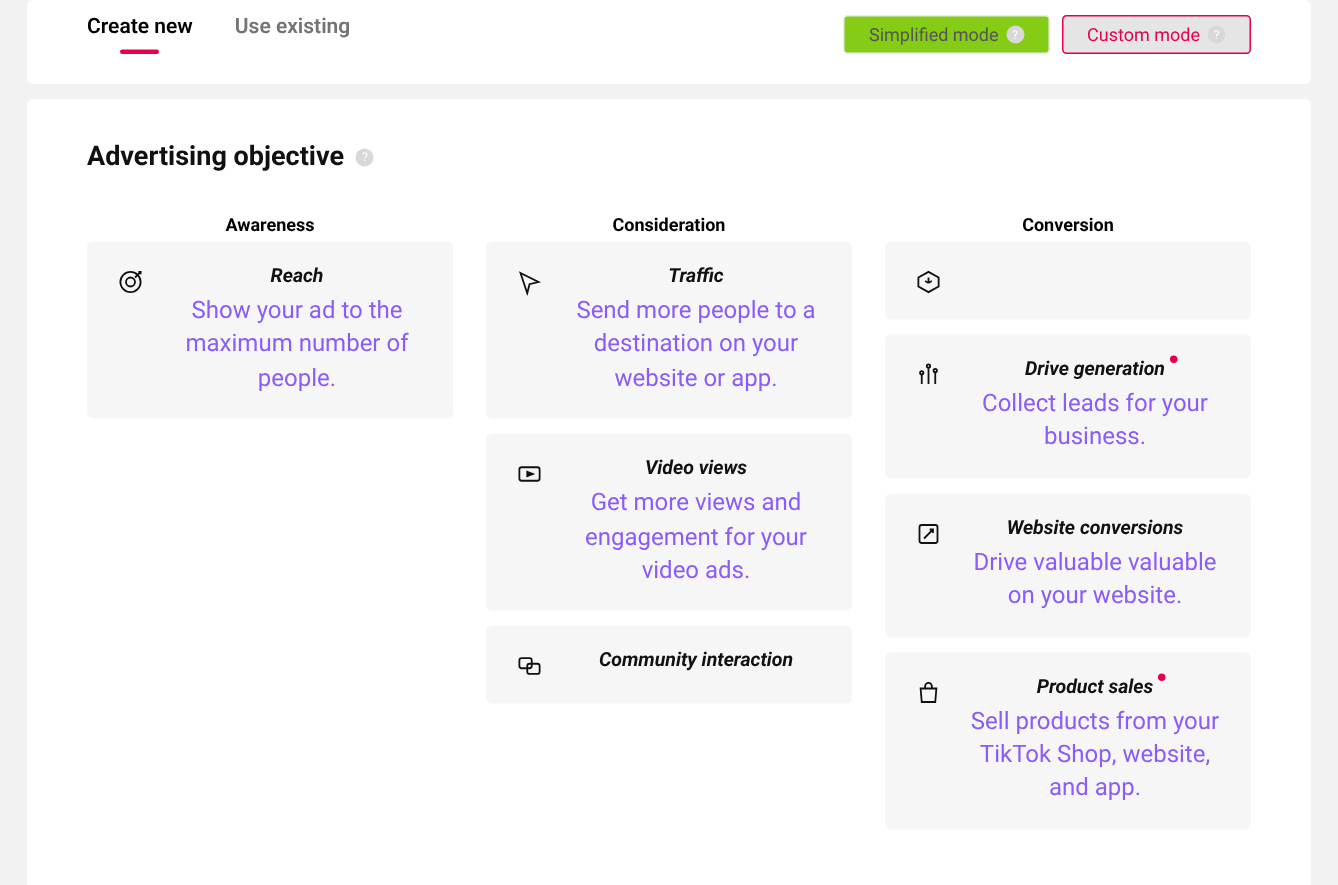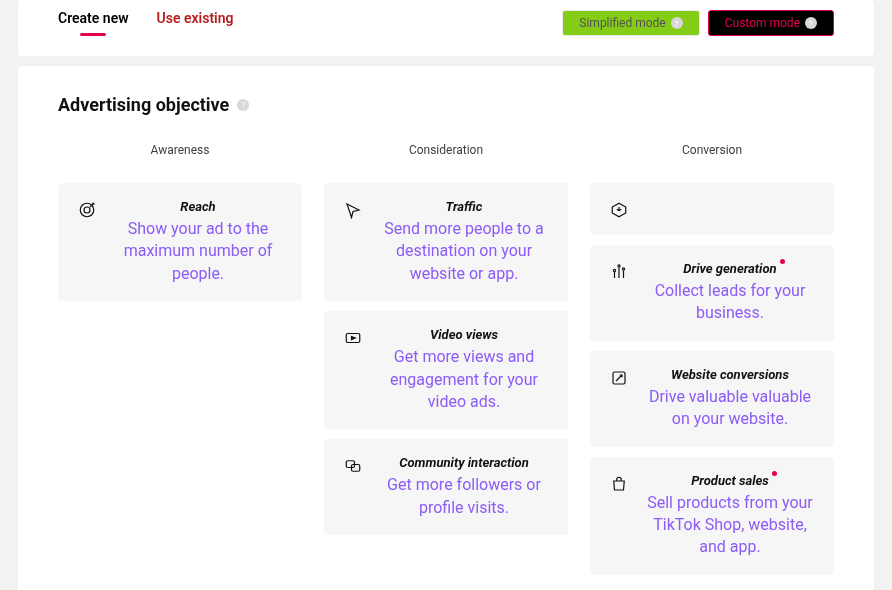--- a/index.html
+++ b/index.html
@@ -21,21 +21,21 @@
     padding: 10px 40px 20px;
     display: flex;
     justify-content: space-between;
     align-items: flex-start;
     gap: 44px;
   }
   .tabs { display: flex; gap: 28px; }
   .tab {
     font-size: 14px;
     font-weight: 600;
-    color: #b91c1c;
+    color: #737373;
     padding-bottom: 8px;
     cursor: pointer;
     position: relative;
   }
   .tab.active { color: #000; }
   .tab.active::after {
     content: "";
     position: absolute;
     bottom: -2px;
     left: 50%;
@@ -54,21 +54,21 @@
     align-items: center;
     gap: 5px;
     cursor: pointer;
   }
   .mode-btn.simple {
     background: #84cc16;
     color: #555;
     border: 1px solid #ececec;
   }
   .mode-btn.custom {
-    background: #000000;
+    background: #e5e5e5;
     border: 1px solid #e6004c;
     color: #e6004c;
     margin-left: 8px;
   }
   .help-dot {
     width: 12px; height: 12px;
     border-radius: 50%;
     background: #d8d8d8;
     display: inline-flex;
     align-items: center;
@@ -79,21 +79,21 @@
 
   .obj-panel {
     margin-top: 10px;
     padding: 28px 40px 36px;
     text-align: center;
   }
   .obj-title { display: flex; align-items: center; gap: 8px; margin-bottom: 28px;}
   .obj-title h2 { font-size: 18px; font-weight: 700; color: #111;}
   .columns { display: flex; gap: 22px; }
   .col { flex: 1; display: flex; flex-direction: column; }
-  .col-head { font-size: 12px; color: #404040; margin-bottom: 26px; font-weight: 400;}
+  .col-head { font-size: 12px; color: #000000; margin-bottom: 4px; font-weight: 700;}
   .card {
     background: #f6f6f6;
     border-radius: 4px;
     padding: 16px 18px;
     margin-bottom: 10px;
     display: flex;
     gap: 14px;
     cursor: pointer;
   }
   .card .ico { width: 22px; flex: 0 0 22px; display:flex; align-items:flex-start; justify-content:center; padding-top:2px;}
@@ -187,21 +187,20 @@
 
       <div class="card">
         <div class="ico">
           <svg viewBox="0 0 24 24">
               <rect x="3" y="5" width="11" height="9" rx="2"></rect>
               <rect x="10" y="10" width="11" height="9" rx="2"></rect>
             </svg>
         </div>
         <div class="body">
           <div class="ttl">Community interaction</div>
-          <div class="desc">Get more followers or profile visits.</div>
         </div>
       </div>
     </div>
 
     <div class="col">
       <div class="col-head">Conversion</div>
 
       <div class="card">
         <div class="ico">
           <svg viewBox="0 0 24 24">

